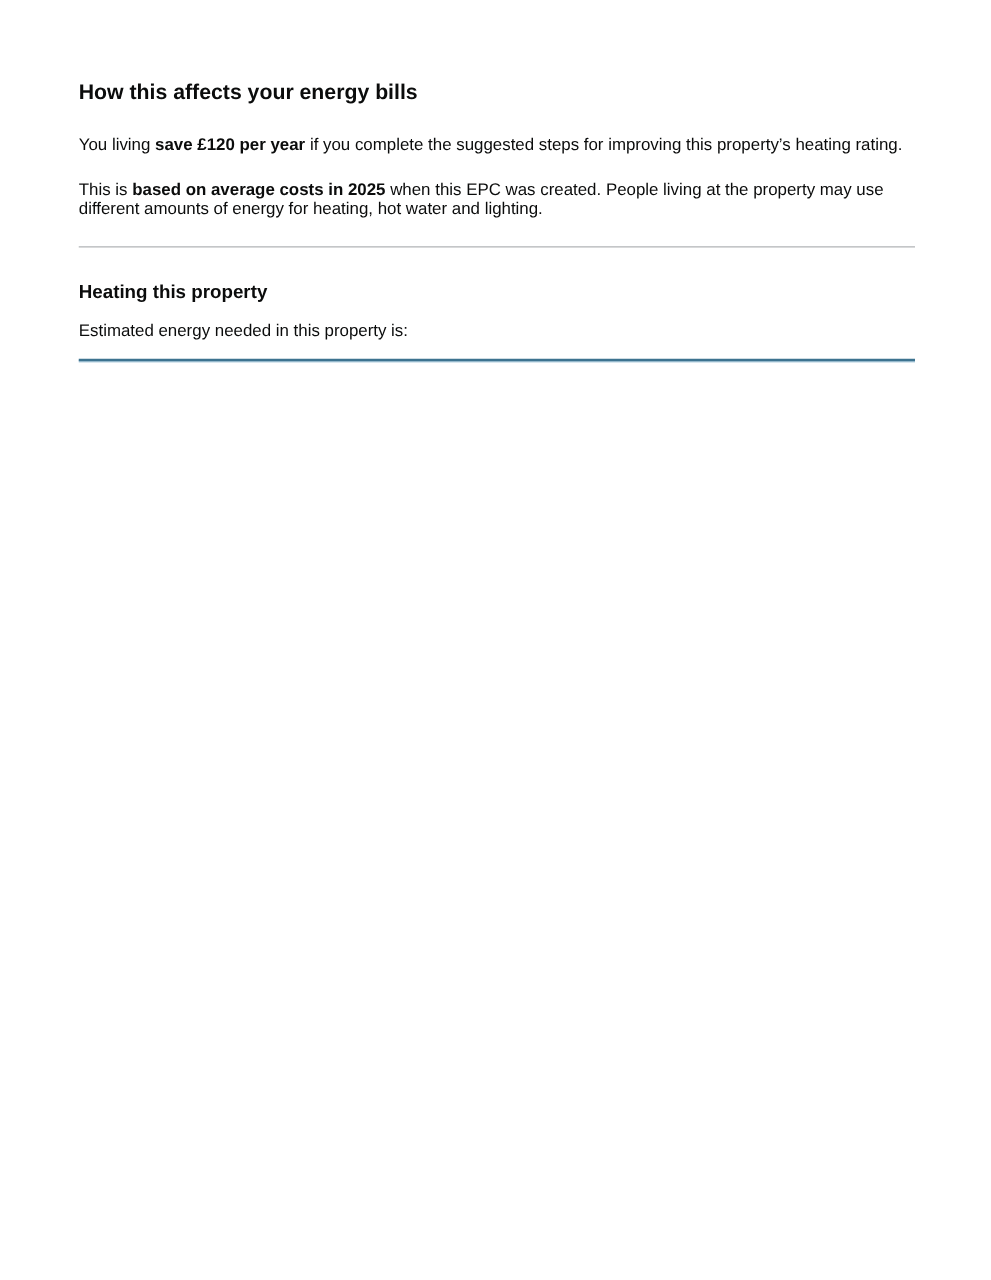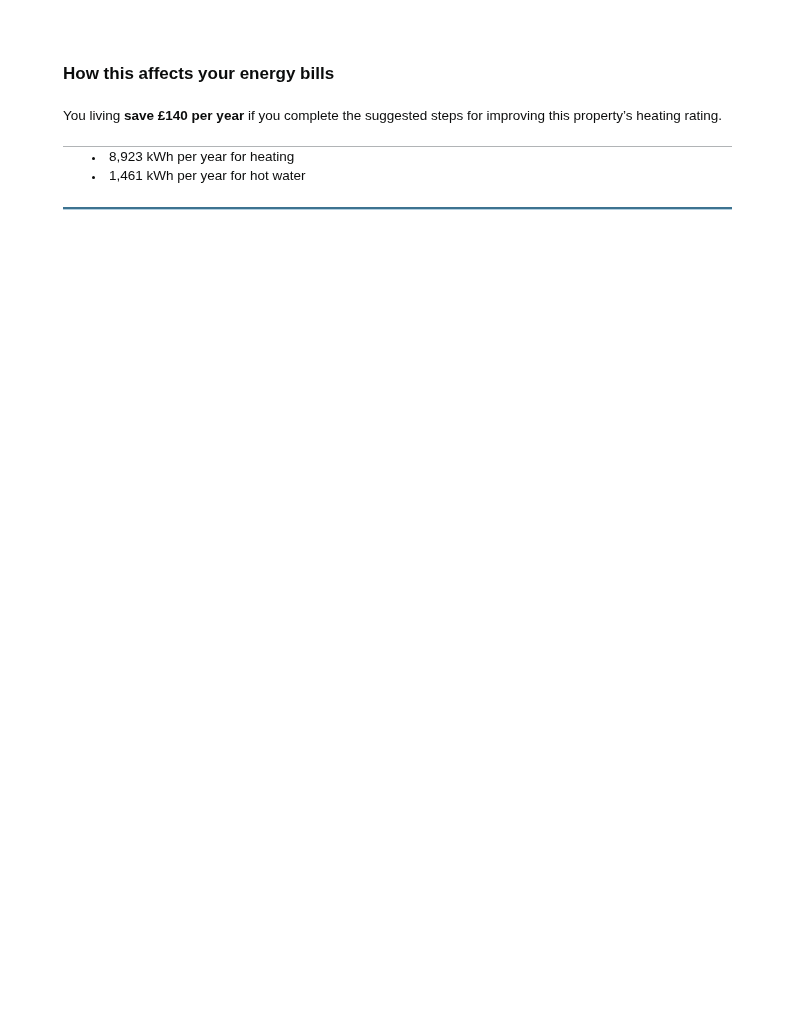--- a/index.html
+++ b/index.html
@@ -59,27 +59,26 @@
   b { font-weight: bold; }
 </style>
 </head>
 <body>
 
 <div class="page">
 
   <h1 class="section-heading">How this affects your energy bills</h1>
 
 
-  <p class="body-text"><span>You living </span><b>save £140 per year</b><span> if you complete the suggested steps for improving this property’s heating rating.</span></p>
+  <p class="body-text"><span>You living </span><b>save £120 per year</b><span> if you complete the suggested steps for improving this property’s heating rating.</span></p>
 
+  <p class="body-text"><span>This is </span><b>based on average costs in 2025</b><span> when this EPC was created. People living at the property may use different amounts of energy for heating, hot water and lighting.</span></p>
 
   <hr class="divider-gray">
 
+  <h2 class="sub-heading">Heating this property</h2>
 
+  <p class="body-text tight">Estimated energy needed in this property is:</p>
 
-  <ul class="energy-list">
-    <li>8,923 kWh per year for heating</li>
-    <li>1,461 kWh per year for hot water</li>
-  </ul>
 
   <div class="divider-blue"></div>
 
 </div>
 
 </body></html>

